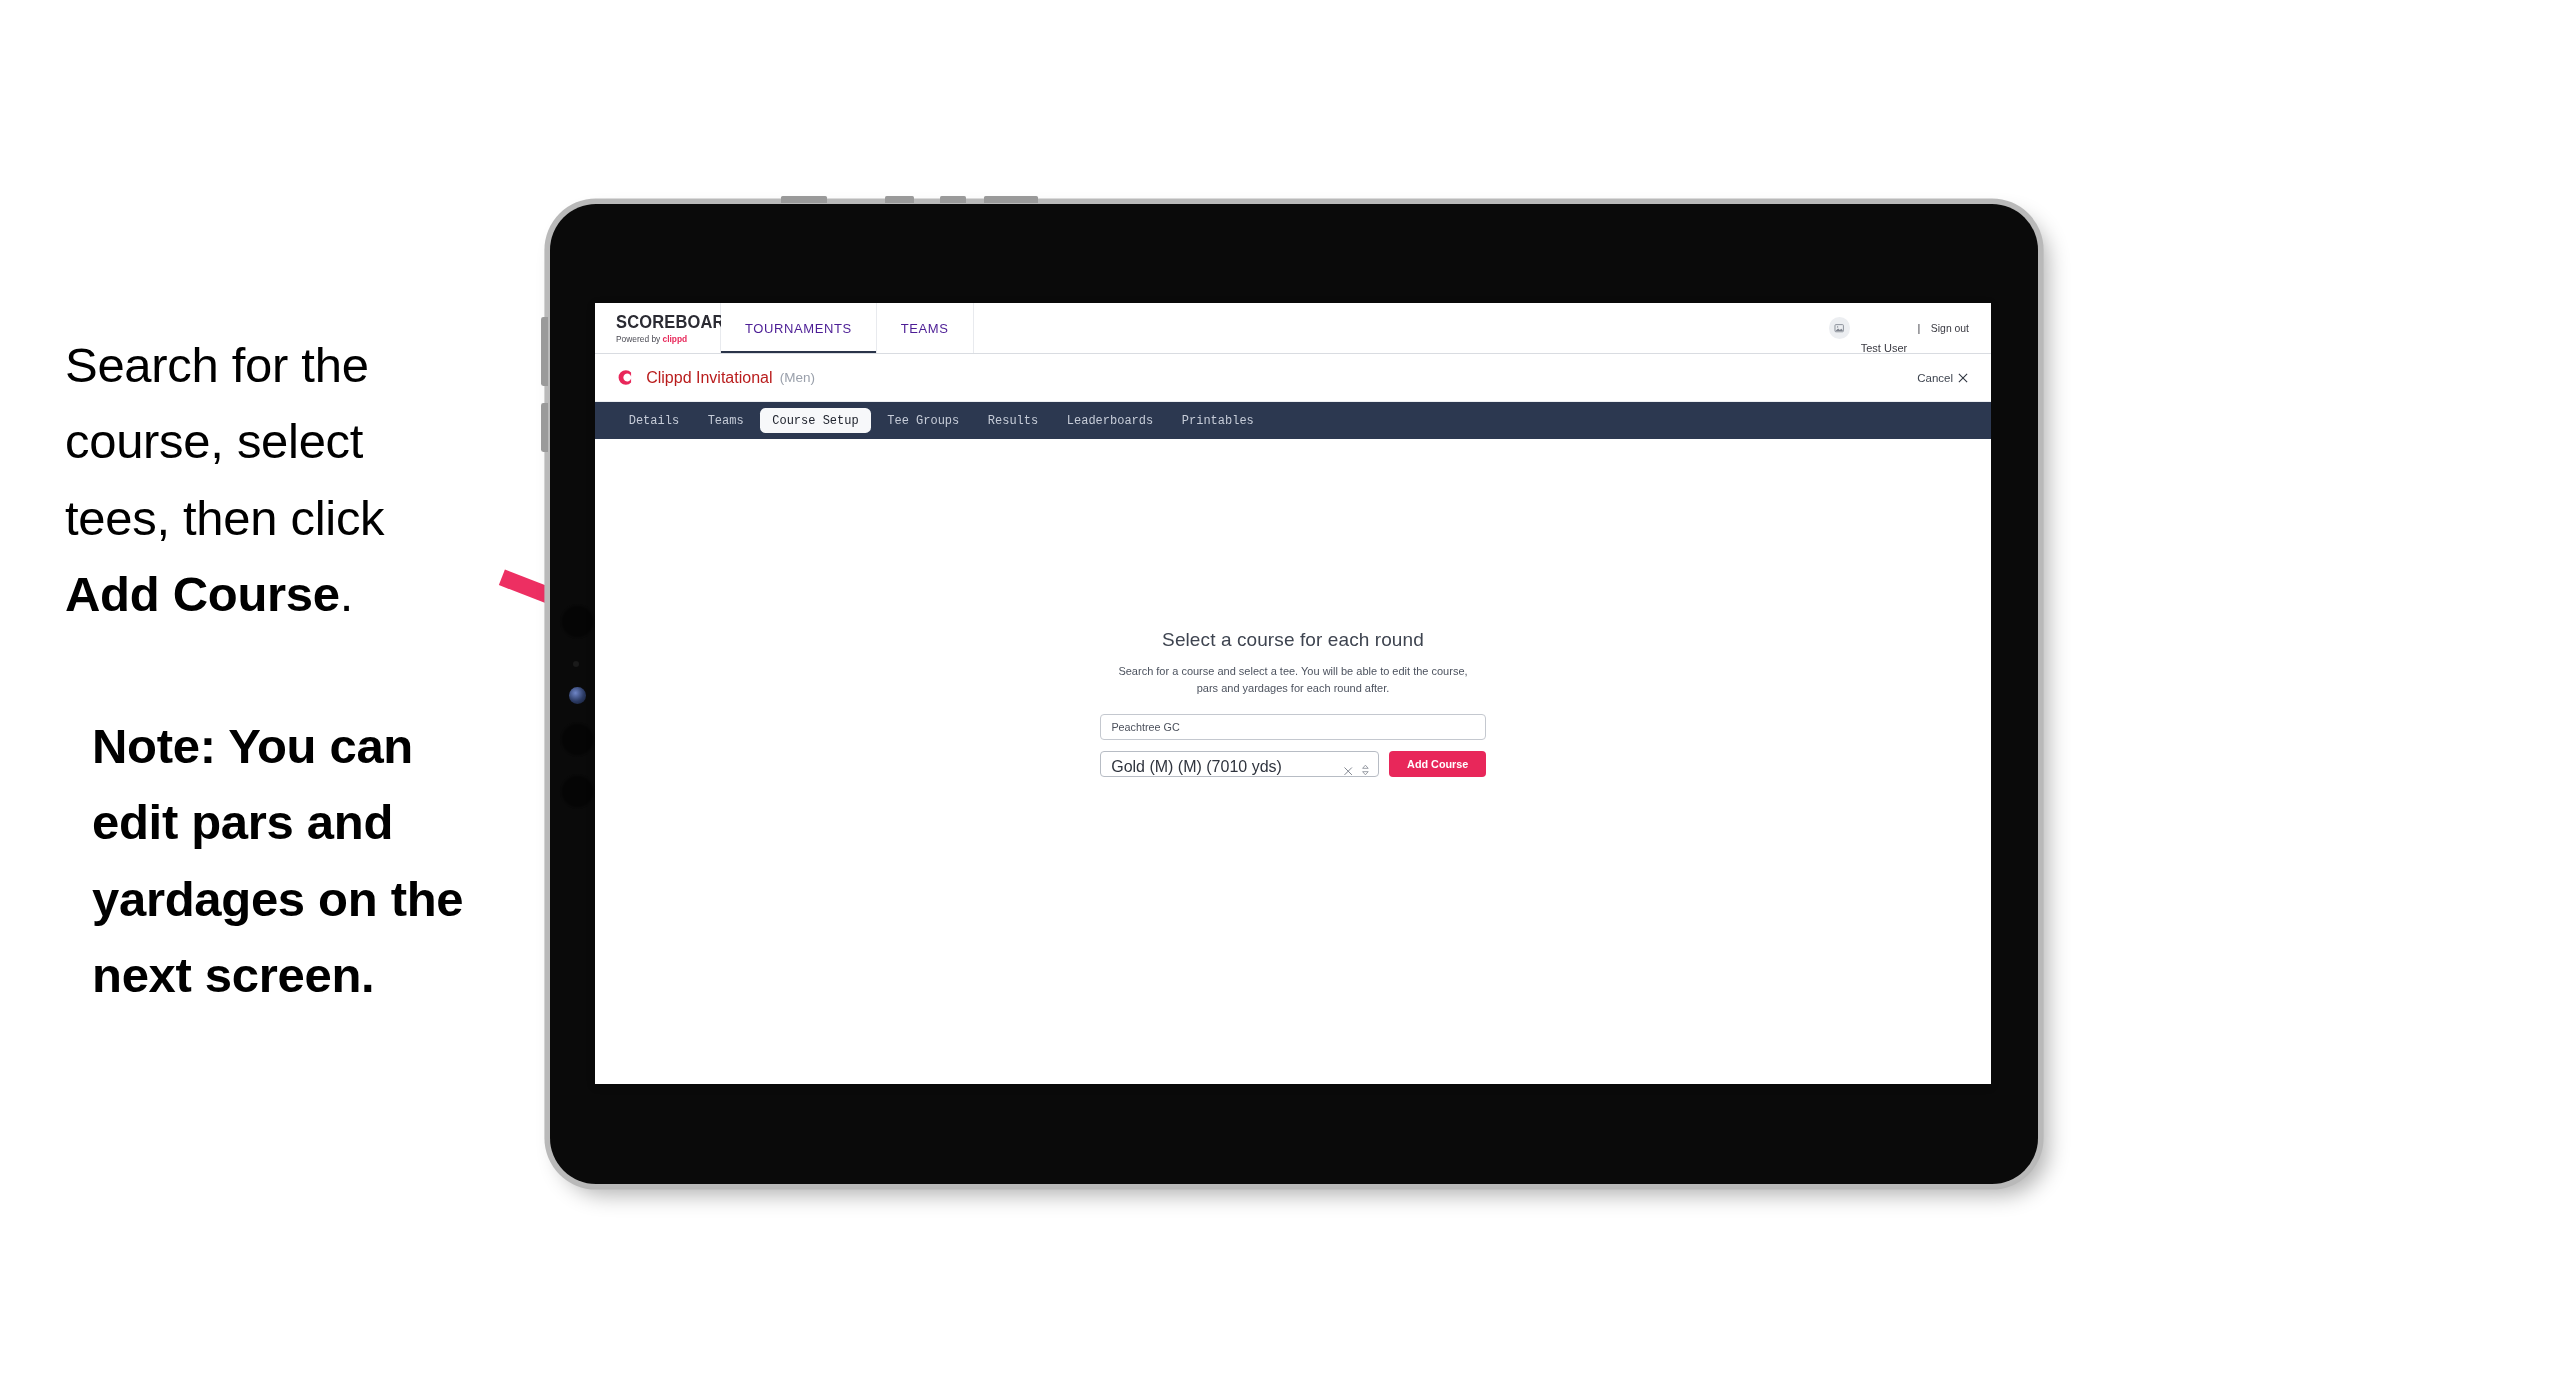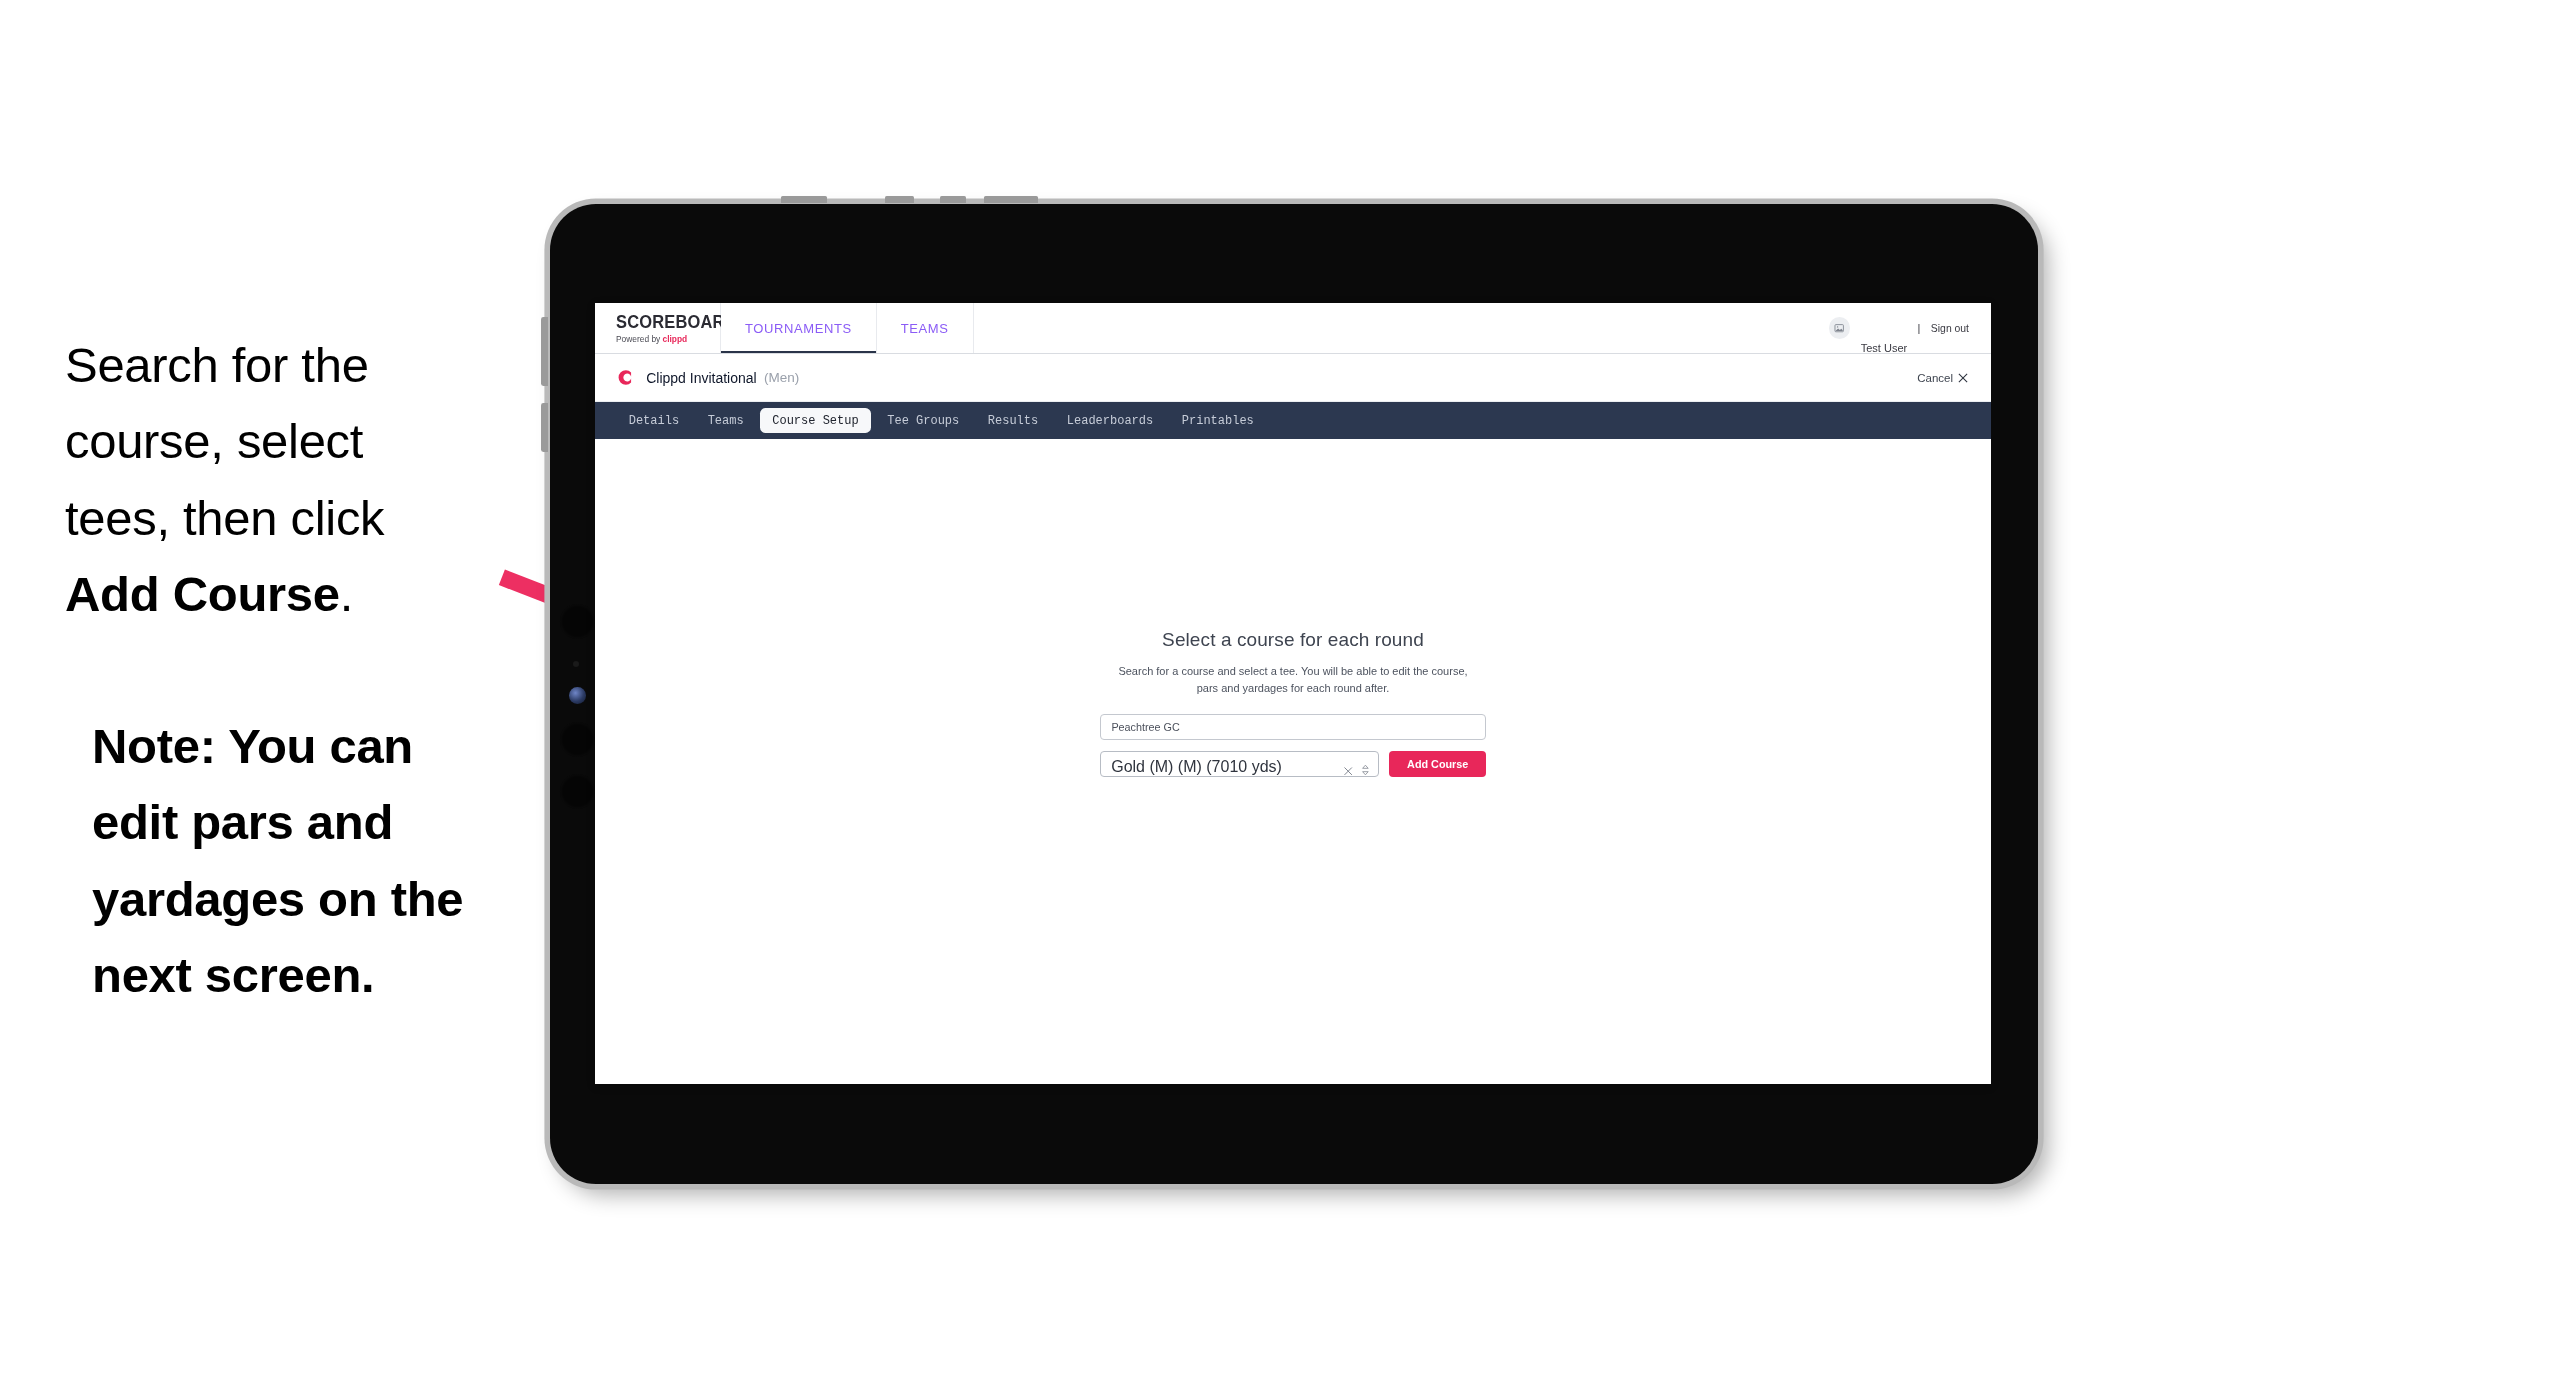--- a/index.html
+++ b/index.html
@@ -168,21 +168,21 @@
   .brand-sub .clippd { color: #e8275a; font-weight: 700; }
 
   .top-tabs { display: flex; align-items: stretch; }
   .top-tab {
     position: relative;
     padding: 0 24px;
     display: flex;
     align-items: center;
     font-size: 13px;
     letter-spacing: 0.6px;
-    color: #8b5cf6;
+    color: #4c1d95;
     border-right: 0.8px solid #e8eaee;
     background: #ffffff;
   }
   .top-tab.active::after {
     content: "";
     position: absolute;
     left: 0; right: 0; bottom: 0;
     height: 2.4px;
     background: #2a3449;
   }
@@ -222,22 +222,22 @@
     align-items: center;
     padding: 0 22px 0 21px;
     border-bottom: 0.8px solid #eceef1;
   }
   .c-logo {
     width: 17.5px; height: 19px;
     margin-right: 12.7px;
     display: flex; align-items: center; justify-content: center;
   }
   .tourney-name {
-    font-size: 14px;
-    color: #0f172a;
+    font-size: 16px;
+    color: #b91c1c;
   }
   .tourney-gender {
     font-size: 13.5px;
     color: #9aa0ab;
     margin-left: 7.2px;
   }
   .cancel-wrap {
     margin-left: auto;
     display: flex;
     align-items: center;

